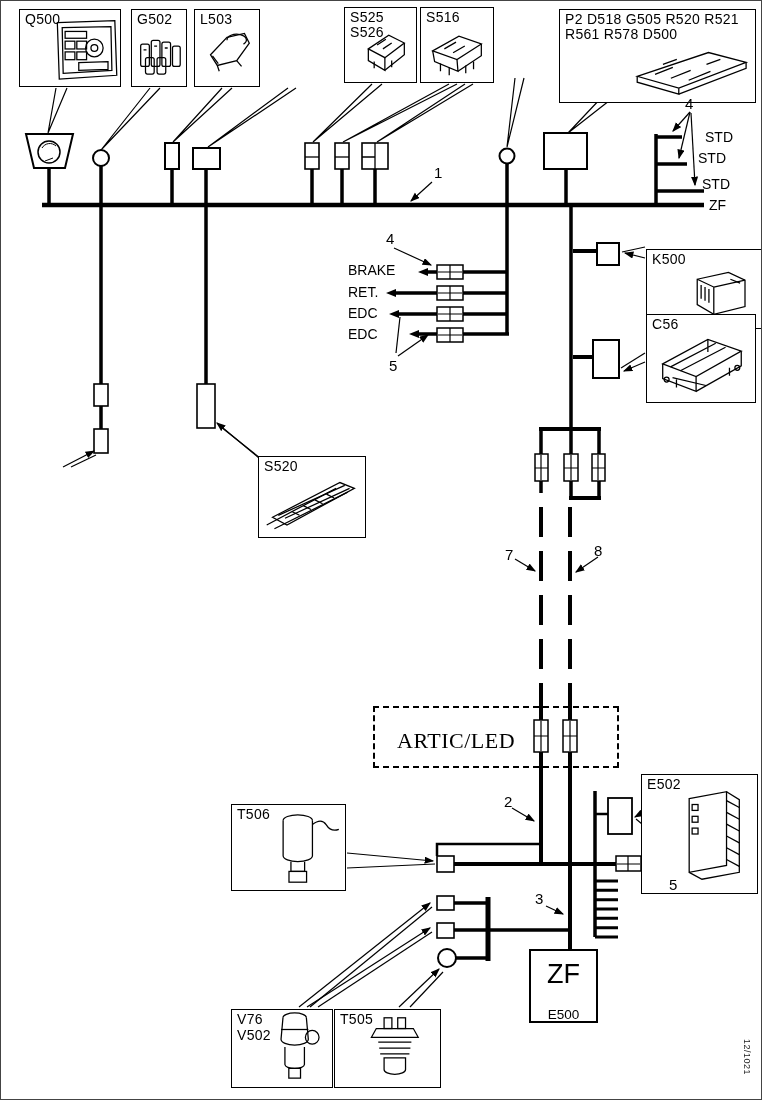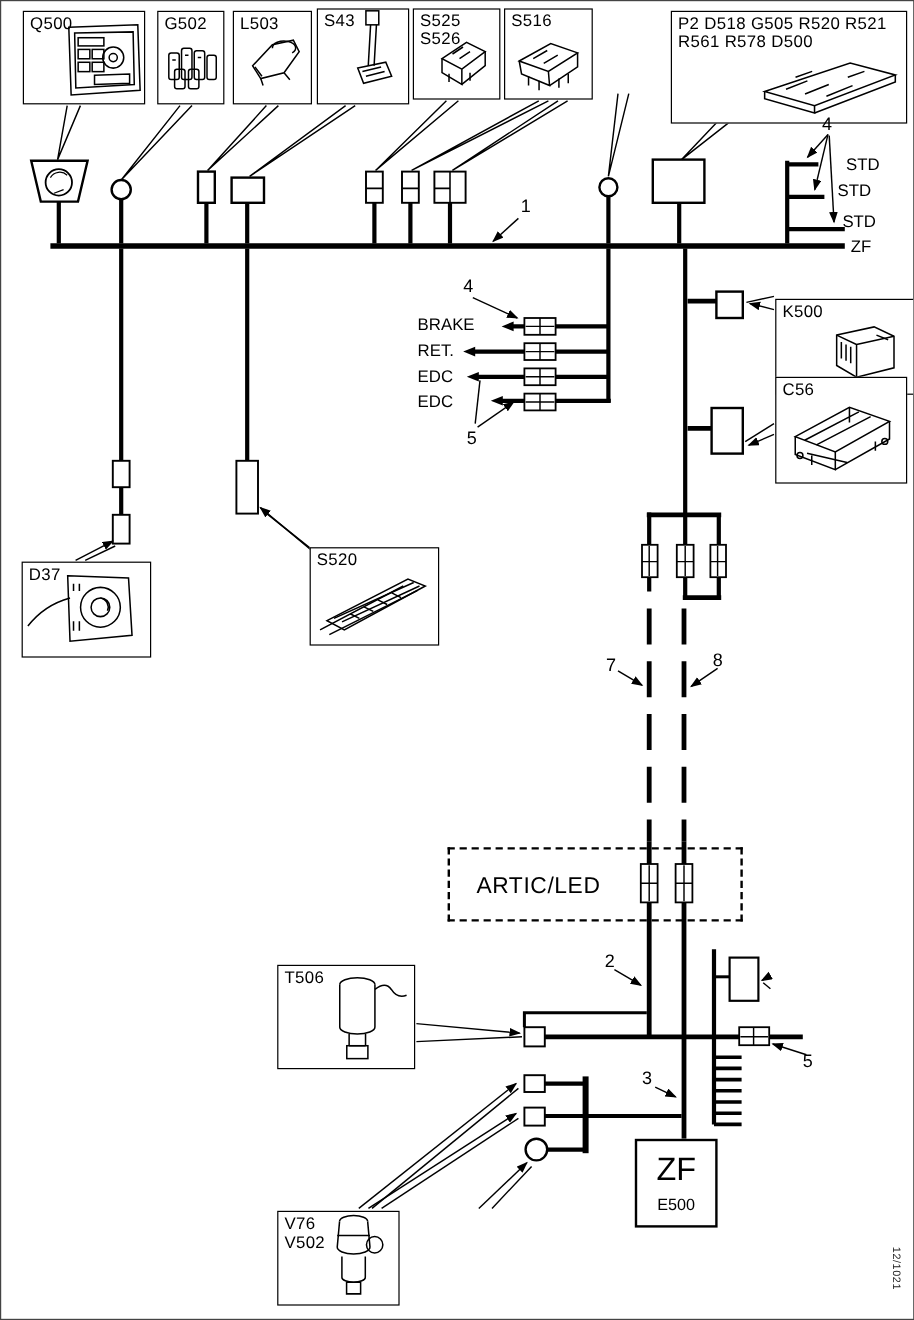--- a/index.html
+++ b/index.html
@@ -8,25 +8,25 @@
           box-sizing:border-box;border:1px solid #444;}
   .frame{position:absolute;border:1.6px solid #000;background:#fff;box-sizing:border-box;}
   .frame .lbl{position:absolute;top:2px;left:5px;font-size:14px;line-height:15px;
               letter-spacing:.3px;white-space:nowrap;}
   .txt{position:absolute;font-size:14px;line-height:15px;white-space:nowrap;}
   .num{position:absolute;font-size:15px;line-height:15px;}
   svg.overlay{position:absolute;left:0;top:0;}
   svg.icon{position:absolute;left:0;top:0;width:100%;height:100%;}
   .artic{position:absolute;left:372px;top:705px;width:246px;height:62px;
          border:2px dashed #000;box-sizing:border-box;}
-  .artic .lbl{position:absolute;left:22px;top:20px;font-size:19px;letter-spacing:.5px;}
+  .artic .lbl{position:absolute;left:22px;top:20px;font-size:22px;letter-spacing:.5px;font-family:Liberation Serif, serif;}
   .zfunit{position:absolute;left:528px;top:948px;width:69px;height:74px;
           border:2px solid #000;box-sizing:border-box;background:#fff;text-align:center;}
   .zfunit .big{margin-top:9px;font-size:27px;line-height:28px;}
-  .zfunit .code{margin-top:8px;font-size:13.5px;}
+  .zfunit .code{margin-top:19px;font-size:13.5px;}
   .footer{position:absolute;left:741px;top:1038px;font-size:9px;letter-spacing:.5px;
           writing-mode:vertical-rl;color:#222;}
 </style>
 </head>
 <body>
 
 <div class="canvas">
 
   <svg class="overlay" width="762" height="1100" viewBox="0 0 762 1100">
     <defs>
@@ -198,29 +198,20 @@
 
   <div class="frame" style="left:193px;top:8px;width:66px;height:78px">
     <span class="lbl">L503</span>
     <svg class="icon" viewBox="0 0 66 78" fill="none" stroke="#000" stroke-width="1.3">
       <path d="M16,46 L33,28 L51,24 L56,34 L43,52 L23,57 Z"></path>
       <path d="M33,31 a10,6 0 1 1 17,4"></path>
         <path d="M18,47 l6,8 M43,52 l5,6 M23,57 l2,6"></path>
     </svg>
   </div>
 
-  <div class="frame" style="left:263px;top:6px;width:77px;height:80px">
-    <span class="lbl">S43</span>
-    <svg class="icon" viewBox="0 0 77 80" fill="none" stroke="#000" stroke-width="1.3">
-      <rect x="41" y="1" width="11" height="12"></rect>
-        <path d="M45,13 L43,48 M50,13 L48,48"></path>
-      <path d="M34,50 L58,45 L63,57 L39,63 Z"></path>
-        <path d="M38,53 l16,-4 M41,57 l16,-4"></path>
-    </svg>
-  </div>
 
   <div class="frame" style="left:343px;top:6px;width:73px;height:76px">
     <span class="lbl">S525</span>
     <span class="lbl" style="top:17px">S526</span>
     <svg class="icon" viewBox="0 0 73 76" fill="none" stroke="#000" stroke-width="1.3">
       <path d="M24,42 L45,28 L61,36 L41,51 Z"></path>
         <path d="M24,42 L24,54 L41,64 L41,51"></path>
       <path d="M41,64 L61,48 L61,36"></path>
         <path d="M30,55 v7 M48,54 v7"></path>
       <path d="M33,38 l9,-6 M39,42 l9,-6"></path>
@@ -264,31 +255,20 @@
     <svg class="icon" viewBox="0 0 110 85" fill="none" stroke="#000" stroke-width="1.3">
       <path d="M16,48 L62,23 L96,35 L50,61 Z"></path>
         <path d="M16,48 L16,63 L50,76 L50,61"></path>
       <path d="M50,76 L96,50 L96,35"></path>
       <path d="M24,51 L70,27 M34,55 L80,31 M26,62 L60,70 M62,23 L62,36 M30,64 v8 M84,52 v8"></path>
       <circle cx="20" cy="64" r="2.5"></circle>
         <circle cx="92" cy="52" r="2.5"></circle>
     </svg>
   </div>
 
-  <div class="frame" style="left:17px;top:467px;width:108px;height:80px">
-    <span class="lbl">D37</span>
-    <svg class="icon" viewBox="0 0 108 80" fill="none" stroke="#000" stroke-width="1.3">
-      <path d="M38,11 L90,13 L93,62 L40,67 Z"></path>
-        <circle cx="66" cy="38" r="17"></circle>
-      <circle cx="66" cy="38" r="8"></circle>
-        <path d="M66,30 a8,8 0 0 1 6,11"></path>
-      <path d="M40,30 q-22,6 -36,24"></path>
-        <path d="M43,18 v6 M48,18 v6 M43,50 v8 M48,50 v8"></path>
-    </svg>
-  </div>
 
   <div class="frame" style="left:257px;top:455px;width:108px;height:82px">
     <span class="lbl">S520</span>
     <svg class="icon" viewBox="0 0 110 82" fill="none" stroke="#000" stroke-width="1.3">
       <path d="M14,62 L84,26 L99,32 L29,70 Z"></path>
         <path d="M20,60 L89,29 M27,63 L94,32"></path>
       <path d="M34,56 l8,4 M46,50 l8,4 M58,44 l8,4 M70,38 l8,4"></path>
       <path d="M8,70 L80,32 M16,74 L92,36"></path>
     </svg>
   </div>
@@ -297,34 +277,55 @@
     <span class="lbl">T506</span>
     <svg class="icon" viewBox="0 0 115 87" fill="none" stroke="#000" stroke-width="1.3">
       <path d="M52,16 a15,6 0 0 1 30,0"></path>
         <path d="M52,16 L52,52 a15,6 0 0 0 30,0 L82,16"></path>
       <path d="M60,58 L60,68 M74,58 L74,68 M60,68 h14"></path>
         <rect x="58" y="68" width="18" height="11"></rect>
       <path d="M82,20 q9,-7 14,0 q5,8 13,5"></path>
     </svg>
   </div>
 
+  <div class="frame" style="left:640px;top:773px;width:117px;height:120px">
+    <span class="lbl">E502</span>
+    <svg class="icon" viewBox="0 0 117 120" fill="none" stroke="#000" stroke-width="1.3">
+      <path d="M48,24 L86,17 L86,92 L48,99 Z"></path>
+        <path d="M86,17 L99,25 L99,99 L61,106 L48,99"></path>
+      <path d="M86,26 l13,7 M86,38 l13,7 M86,50 l13,7 M86,62 l13,7 M86,74 l13,7 M86,86 l13,7"></path>
+      <rect x="51" y="30" width="6" height="6"></rect>
+        <rect x="51" y="42" width="6" height="6"></rect>
+      <rect x="51" y="54" width="6" height="6"></rect>
+    </svg>
+  </div>
 
   <div class="frame" style="left:230px;top:1008px;width:102px;height:79px">
     <span class="lbl">V76</span>
     <span class="lbl" style="top:18px">V502</span>
     <svg class="icon" viewBox="0 0 102 79" fill="none" stroke="#000" stroke-width="1.3">
       <path d="M52,8 a12,5 0 0 1 24,0"></path>
         <path d="M52,8 L50,30 a14,6 0 0 0 28,0 L76,8"></path>
       <circle cx="82" cy="28" r="7"></circle>
         <path d="M54,38 L54,56 a10,4 0 0 0 20,0 L74,38"></path>
       <path d="M58,60 h12 v10 h-12 Z"></path>
         <path d="M50,20 h28"></path>
     </svg>
   </div>
 
+  <div class="frame" style="left:333px;top:1008px;width:107px;height:79px">
+    <span class="lbl">T505</span>
+    <svg class="icon" viewBox="0 0 107 79" fill="none" stroke="#000" stroke-width="1.3">
+      <rect x="50" y="8" width="8" height="11"></rect>
+        <rect x="64" y="8" width="8" height="11"></rect>
+      <path d="M42,19 h38 l5,9 h-48 Z"></path>
+        <path d="M44,33 h34 M45,39 h32 M46,45 h30"></path>
+      <path d="M50,49 h22 v12 a11,5 0 0 1 -22,0 Z"></path>
+    </svg>
+  </div>
 
   <div class="artic">
     <span class="lbl">ARTIC/LED</span>
   </div>
 
   <div class="zfunit">
     <div class="big">ZF</div>
     <div class="code">E500</div>
   </div>
 

